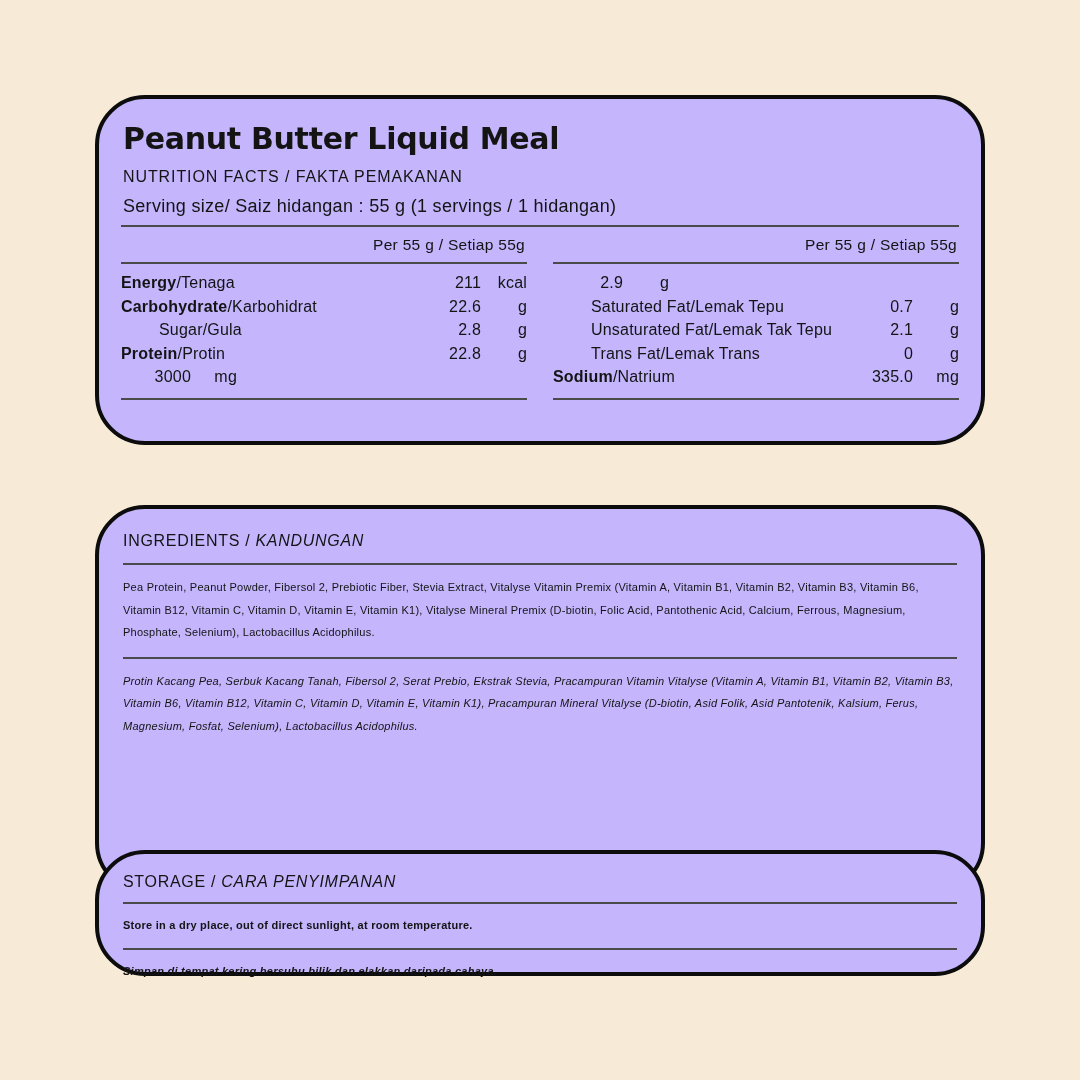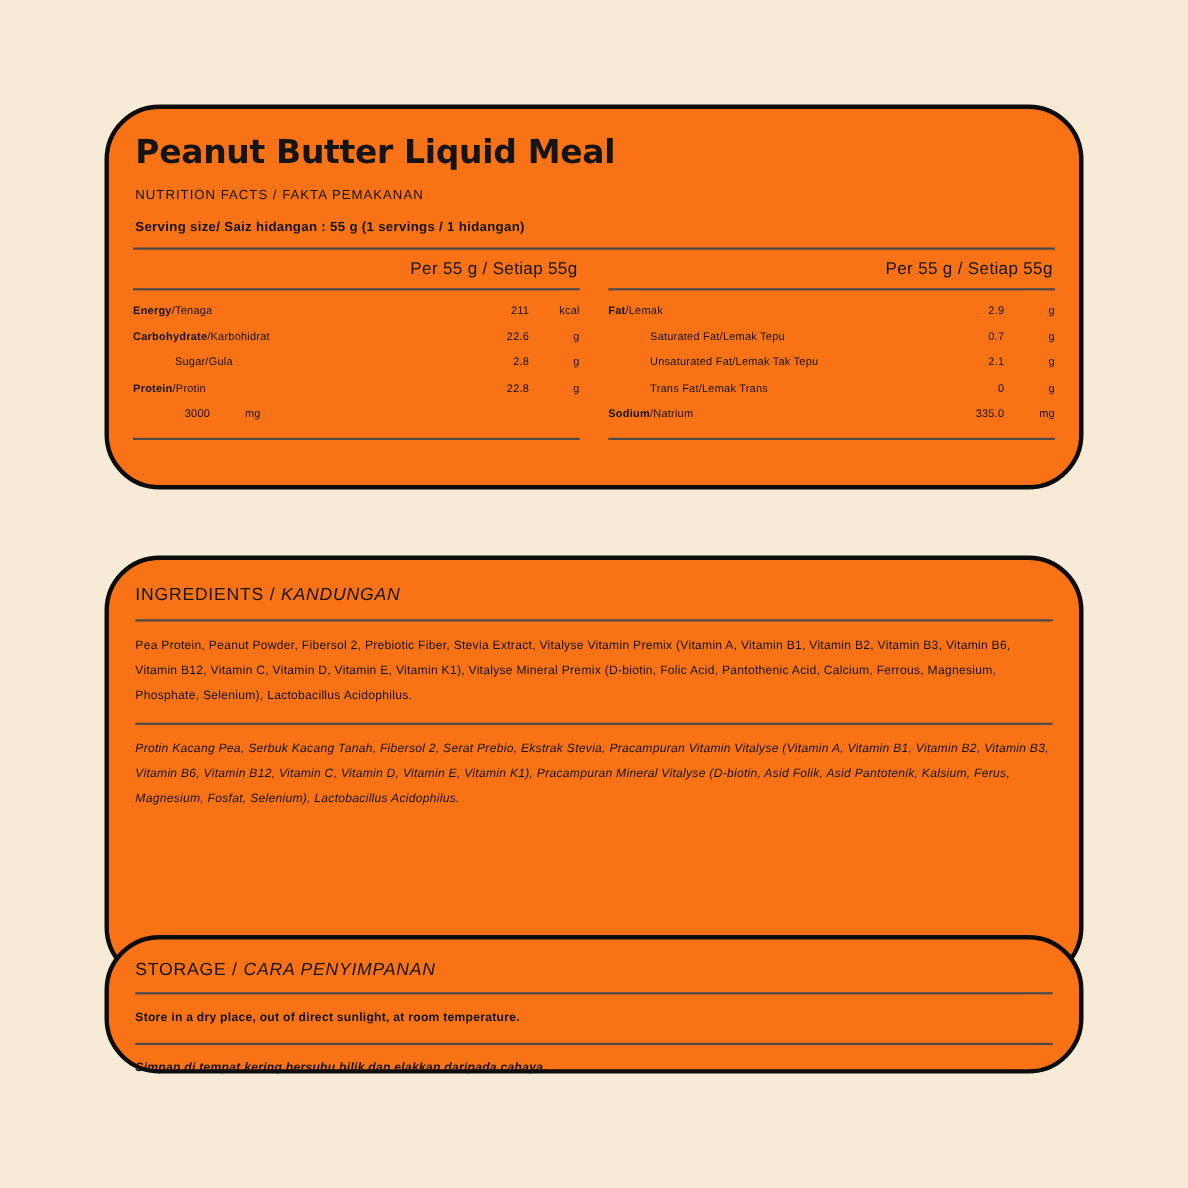--- a/index.html
+++ b/index.html
@@ -8,49 +8,48 @@
     background:#f7ebd7;
     font-family:"Liberation Sans", sans-serif;
     color:#141414;
     position:relative;
     overflow:hidden;
   }
   .panel {
     position:absolute;
     left:95px;
     width:890px;
-    background:#f97316;
+    background:#c4b5fd;
     border:4px solid #0c0c0c;
     border-radius:50px;
     box-sizing:border-box;
   }
   #panel-nutrition  { top:95px;  height:350px; padding:16px 22px 0 22px; }
   #panel-ingredients{ top:505px; height:388px; padding:14px 24px 0 24px; }
   #panel-storage    { top:850px; height:126px; padding:12px 24px 0 24px; }
 
   .product-title {
     font-family:"DejaVu Sans", sans-serif;
     font-weight:800;
     font-size:30px;
     letter-spacing:-0.3px;
     margin:6px 0 0 2px;
     line-height:36px;
   }
   .section-label {
-    font-size:12px;
+    font-size:16px;
     letter-spacing:0.9px;
     margin:10px 0 0 2px;
     line-height:20px;
   }
   .serving-line {
-    font-size:12px;
+    font-size:18px;
     letter-spacing:0.3px;
     margin:9px 0 0 2px;
     line-height:20px;
-    font-weight:bold;
   }
   .rule {
     border:none;
     border-top:2px solid #4a4a4a;
     margin:0;
   }
   .rule.full { margin-top:9px; }
 
   .table-wrap {
     display:flex;
@@ -61,21 +60,21 @@
   .col-header {
     text-align:right;
     font-size:15.5px;
     letter-spacing:0.3px;
     padding:9px 2px 8px 0;
   }
   .rows { padding:7px 0 9px 0; }
   .nrow {
     display:flex;
     align-items:baseline;
-    font-size:10px;
+    font-size:16px;
     line-height:23.5px;
     letter-spacing:0.2px;
   }
   .nrow .lbl  { flex:1; white-space:nowrap; overflow:hidden; }
   .nrow.indent .lbl { padding-left:38px; }
   .nrow .lbl .b { font-weight:bold; }
   .nrow .val  { width:70px; text-align:right; }
   .nrow .unit { width:46px; text-align:right; }
 
   .panel-header {
@@ -136,21 +135,20 @@
         </div>
       </div>
       <hr class="rule">
     </div>
 
     <div class="col">
       <div class="col-header">Per 55 g / Setiap 55g</div>
       <hr class="rule">
       <div class="rows">
         <div class="nrow">
-          <span class="lbl"><span class="b">Fat</span><span>/Lemak</span></span>
           <span class="val">2.9</span>
           <span class="unit">g</span>
         </div>
         <div class="nrow indent">
           <span class="lbl"><span class="b"></span><span>Saturated Fat/Lemak Tepu</span></span>
           <span class="val">0.7</span>
           <span class="unit">g</span>
         </div>
         <div class="nrow indent">
           <span class="lbl"><span class="b"></span><span>Unsaturated Fat/Lemak Tak Tepu</span></span>

